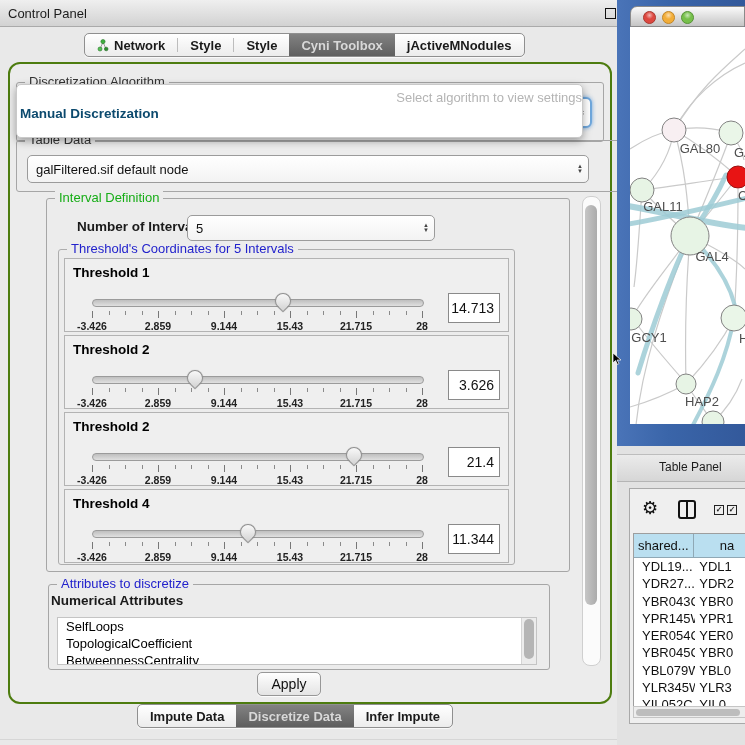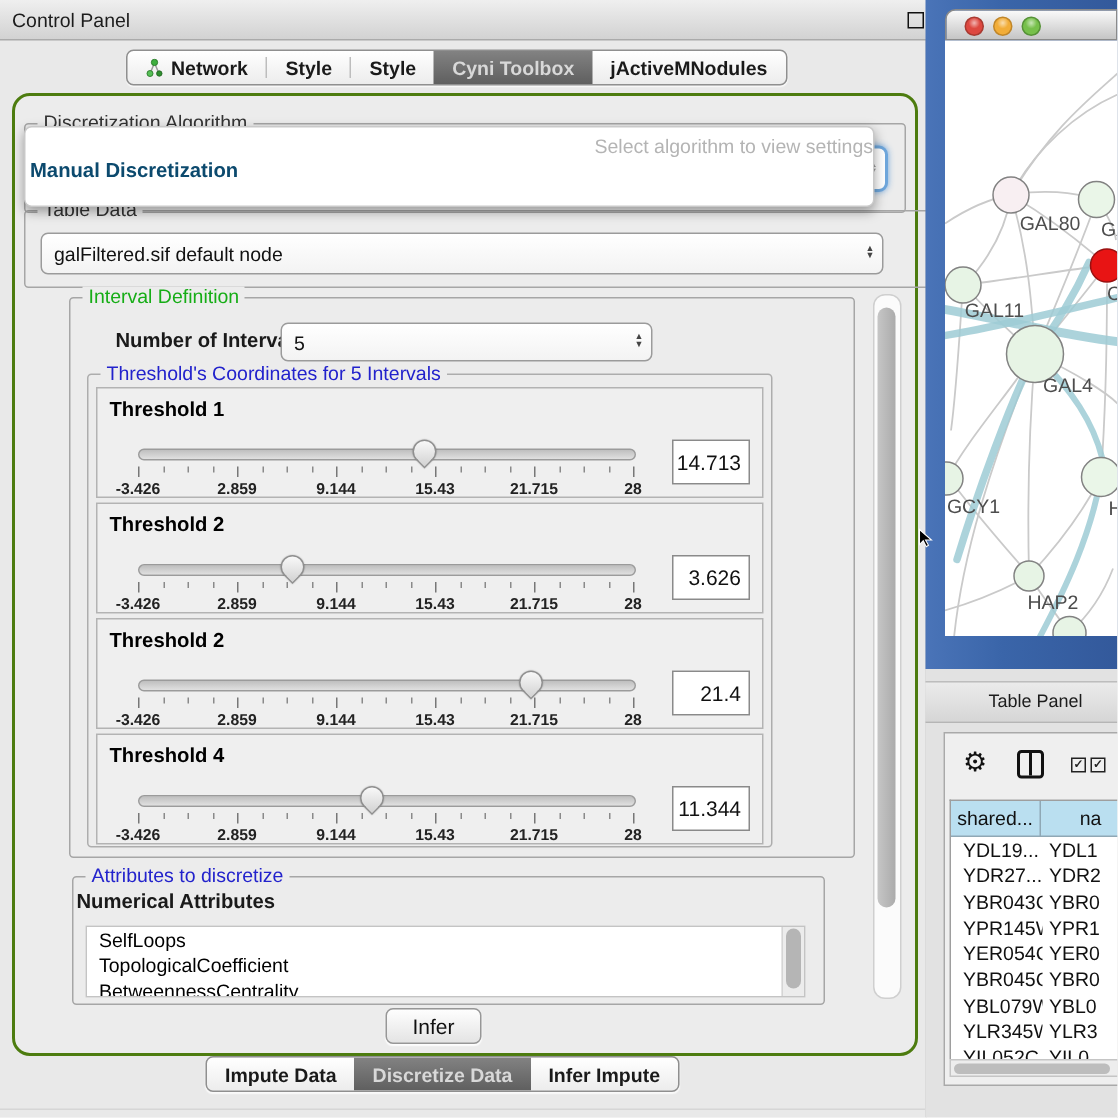--- a/index.html
+++ b/index.html
@@ -360,21 +360,21 @@
               <div class="vthumb"></div>
             </div>
           </div>
         </div>
 
         <div class="vscroll-track" style="left:566px;top:4px;width:17px;height:468px;">
           <div class="vscroll-thumb" style="left:2px;top:8px;width:12px;height:400px;"></div>
         </div>
       </div>
 
-      <div id="apply-btn">Infer</div>
+      <div id="apply-btn">Apply</div>
     </div>
 
     <div id="bottom-tabs" class="seg-tabs" style="left:137px;top:704px;">
         <div class="seg">
           <span>Impute Data</span>
         </div>
         <div class="seg selected">
           <span>Discretize Data</span>
         </div>
         <div class="seg">

